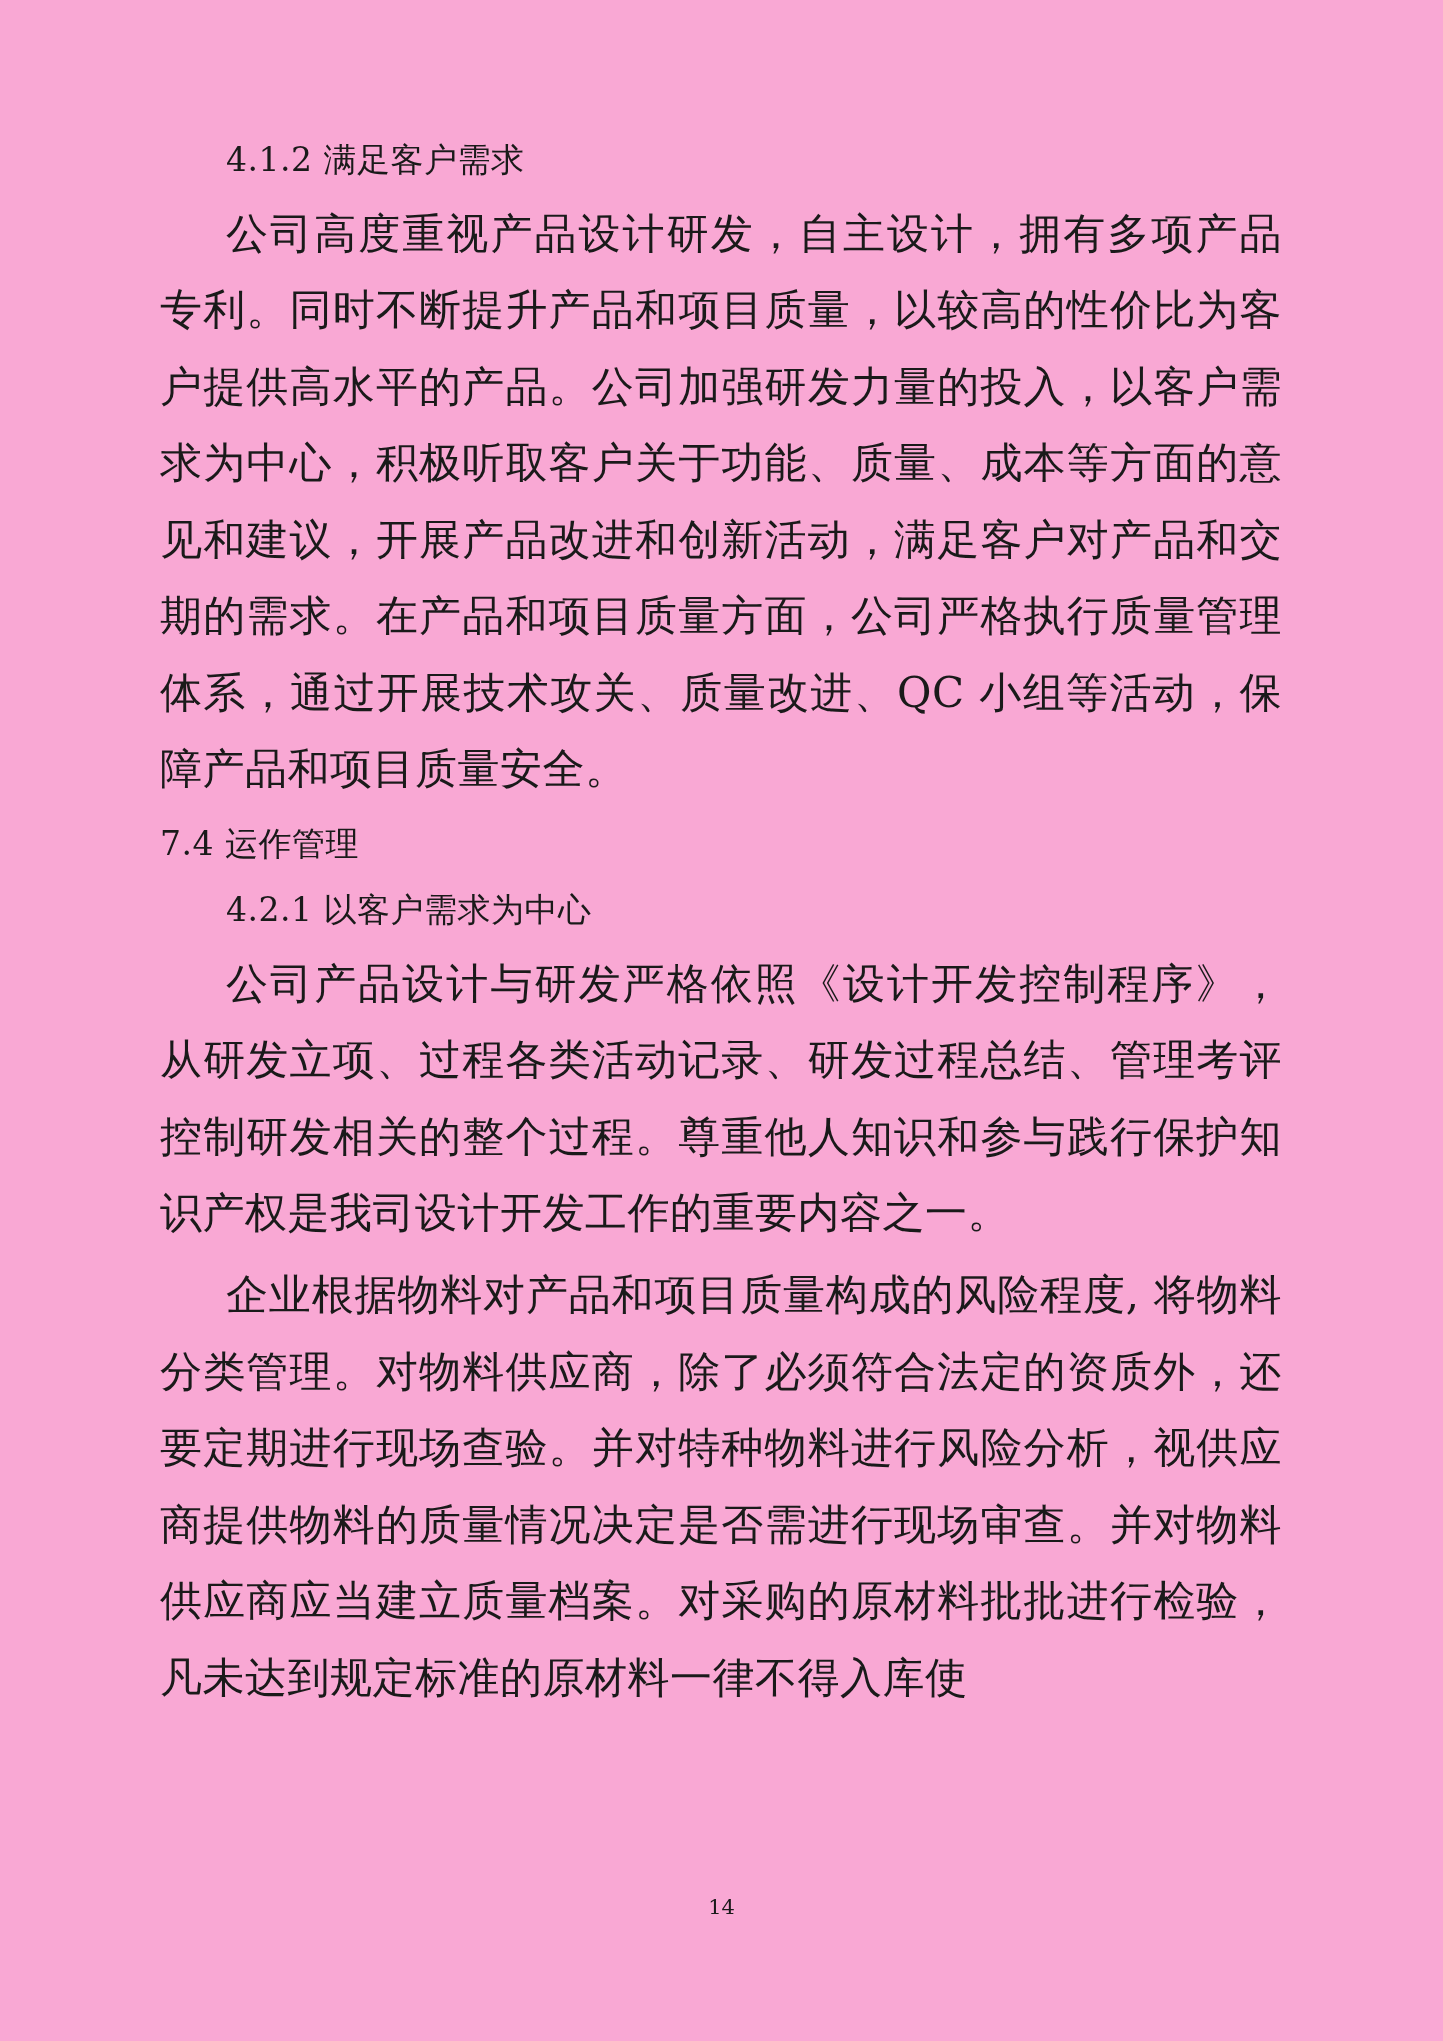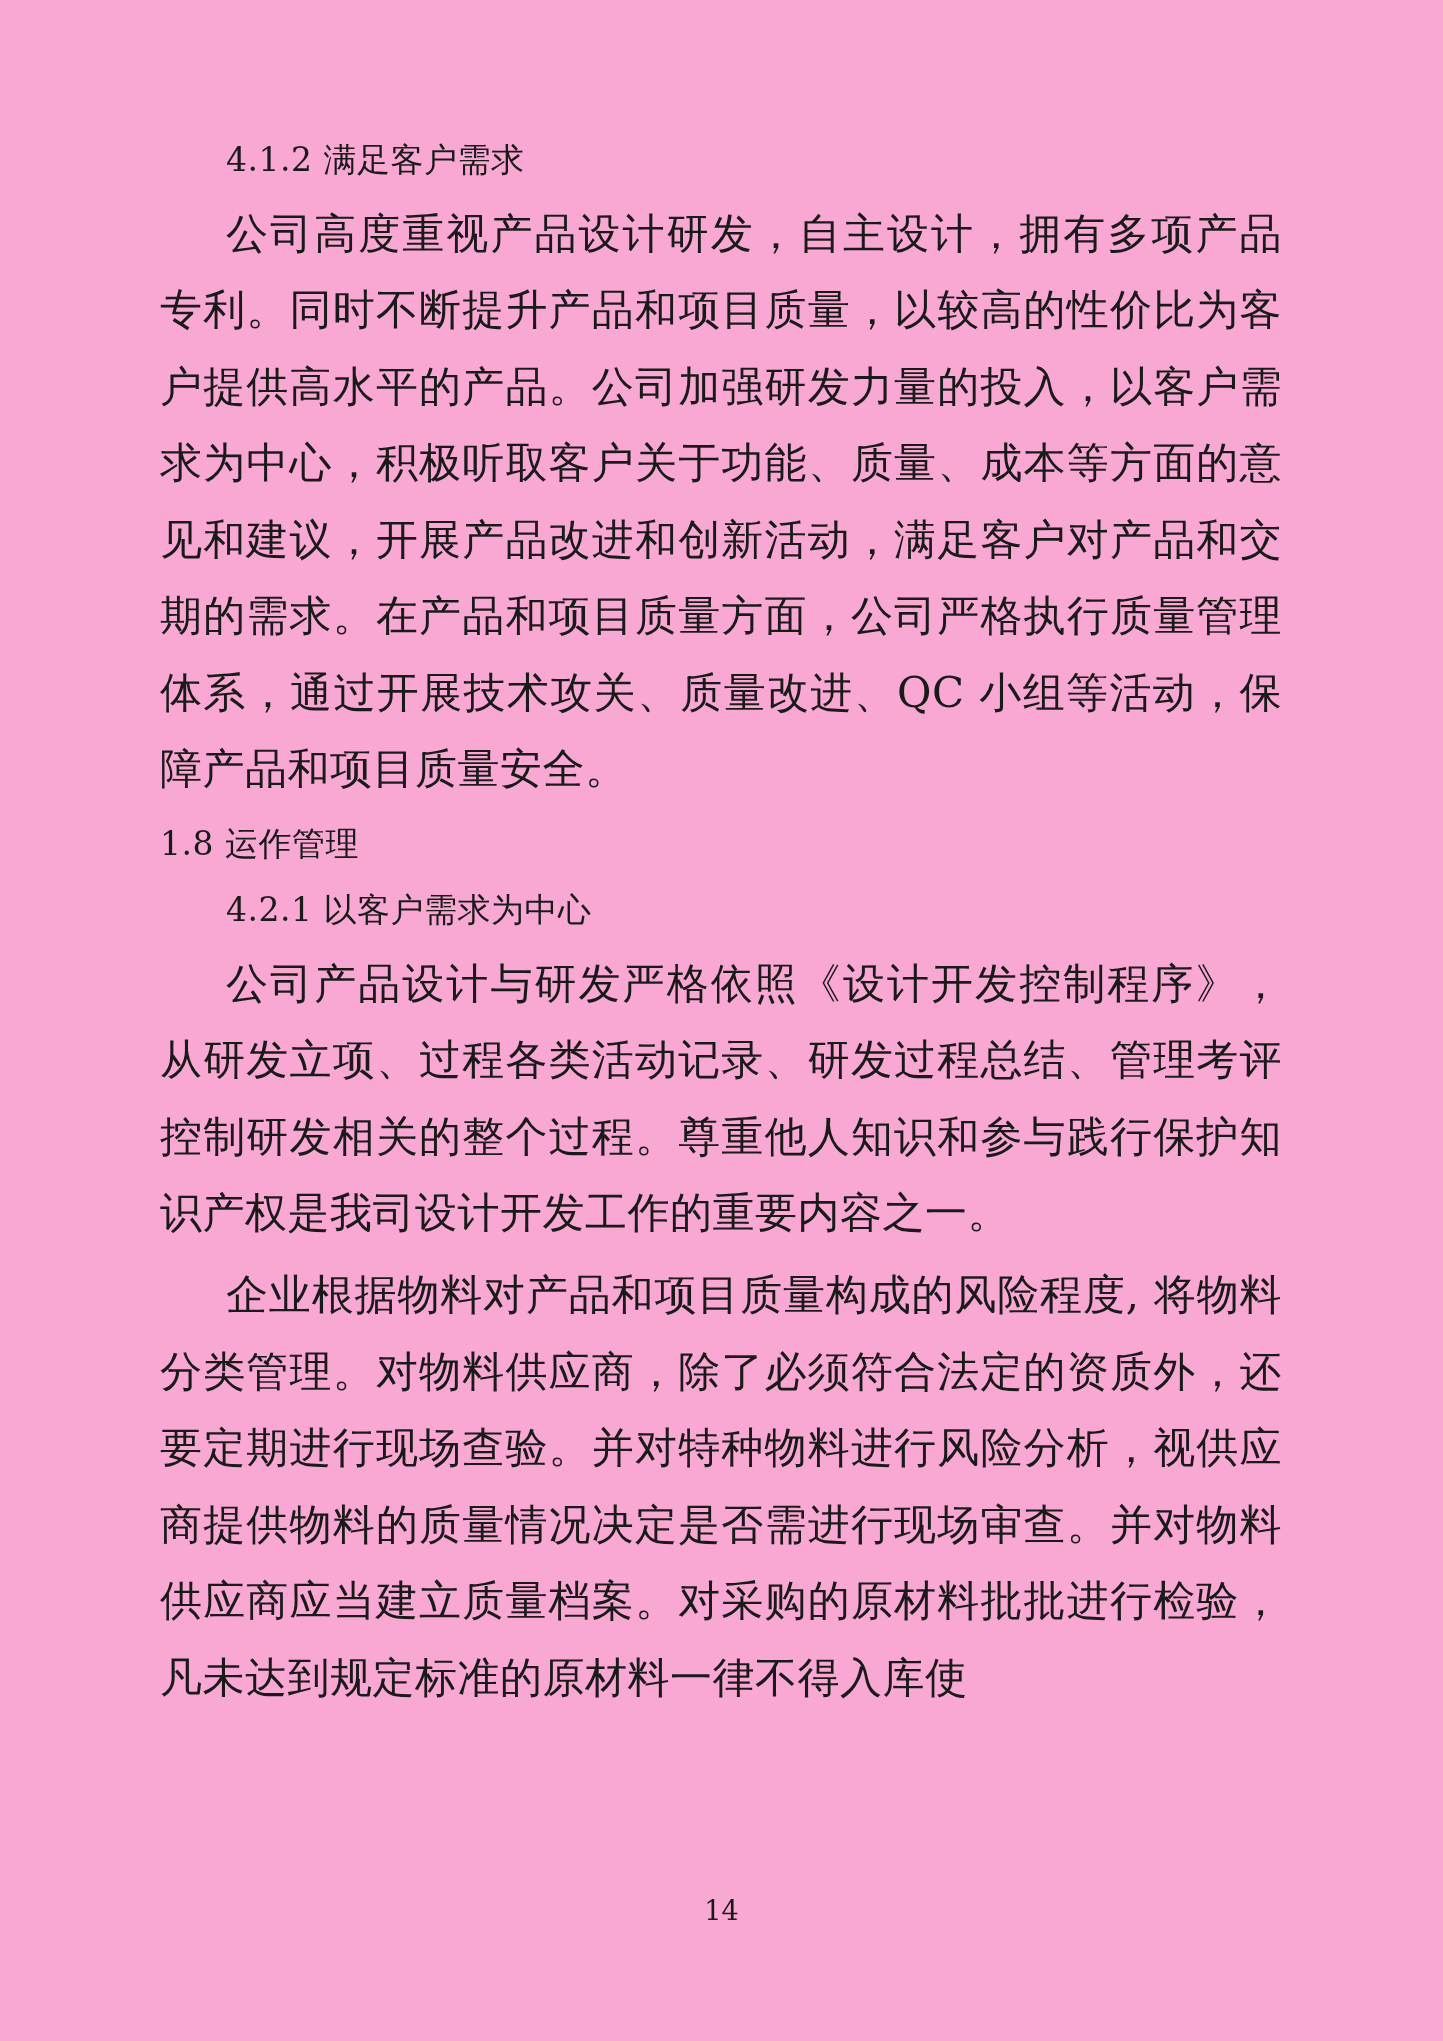--- a/index.html
+++ b/index.html
@@ -42,37 +42,37 @@
   }
   .heading-sub {
     text-indent: 66px;
   }
   .pagenum {
     position: absolute;
     left: 0;
     right: 0;
     top: 1895px;
     text-align: center;
-    font-size: 27px;
+    font-size: 21px;
     font-family: "DejaVu Serif", "Liberation Serif", serif;
     color: #1a1a1a;
   }
 </style>
 </head>
 <body>
 
 <div class="page">
   <div class="content">
 
     <div class="heading heading-sub">4.1.2 满足客户需求</div>
 
     <p class="para indent">公司高度重视产品设计研发，自主设计，拥有多项产品专利。同时不断提升产品和项目质量，以较高的性价比为客户提供高水平的产品。公司加强研发力量的投入，以客户需求为中心，积极听取客户关于功能、质量、成本等方面的意见和建议，开展产品改进和创新活动，满足客户对产品和交期的需求。在产品和项目质量方面，公司严格执行质量管理体系，通过开展技术攻关、质量改进、QC 小组等活动，保障产品和项目质量安全。</p>
 
 
-    <div class="heading">1.8 运作管理</div>
+    <div class="heading">7.4 运作管理</div>
 
     <div class="heading heading-sub">4.2.1 以客户需求为中心</div>
 
     <p class="para indent">公司产品设计与研发严格依照《设计开发控制程序》，从研发立项、过程各类活动记录、研发过程总结、管理考评控制研发相关的整个过程。尊重他人知识和参与践行保护知识产权是我司设计开发工作的重要内容之一。</p>
 
 
     <p class="para indent">企业根据物料对产品和项目质量构成的风险程度, 将物料分类管理。对物料供应商，除了必须符合法定的资质外，还要定期进行现场查验。并对特种物料进行风险分析，视供应商提供物料的质量情况决定是否需进行现场审查。并对物料供应商应当建立质量档案。对采购的原材料批批进行检验，凡未达到规定标准的原材料一律不得入库使</p>
 
   </div>
 

